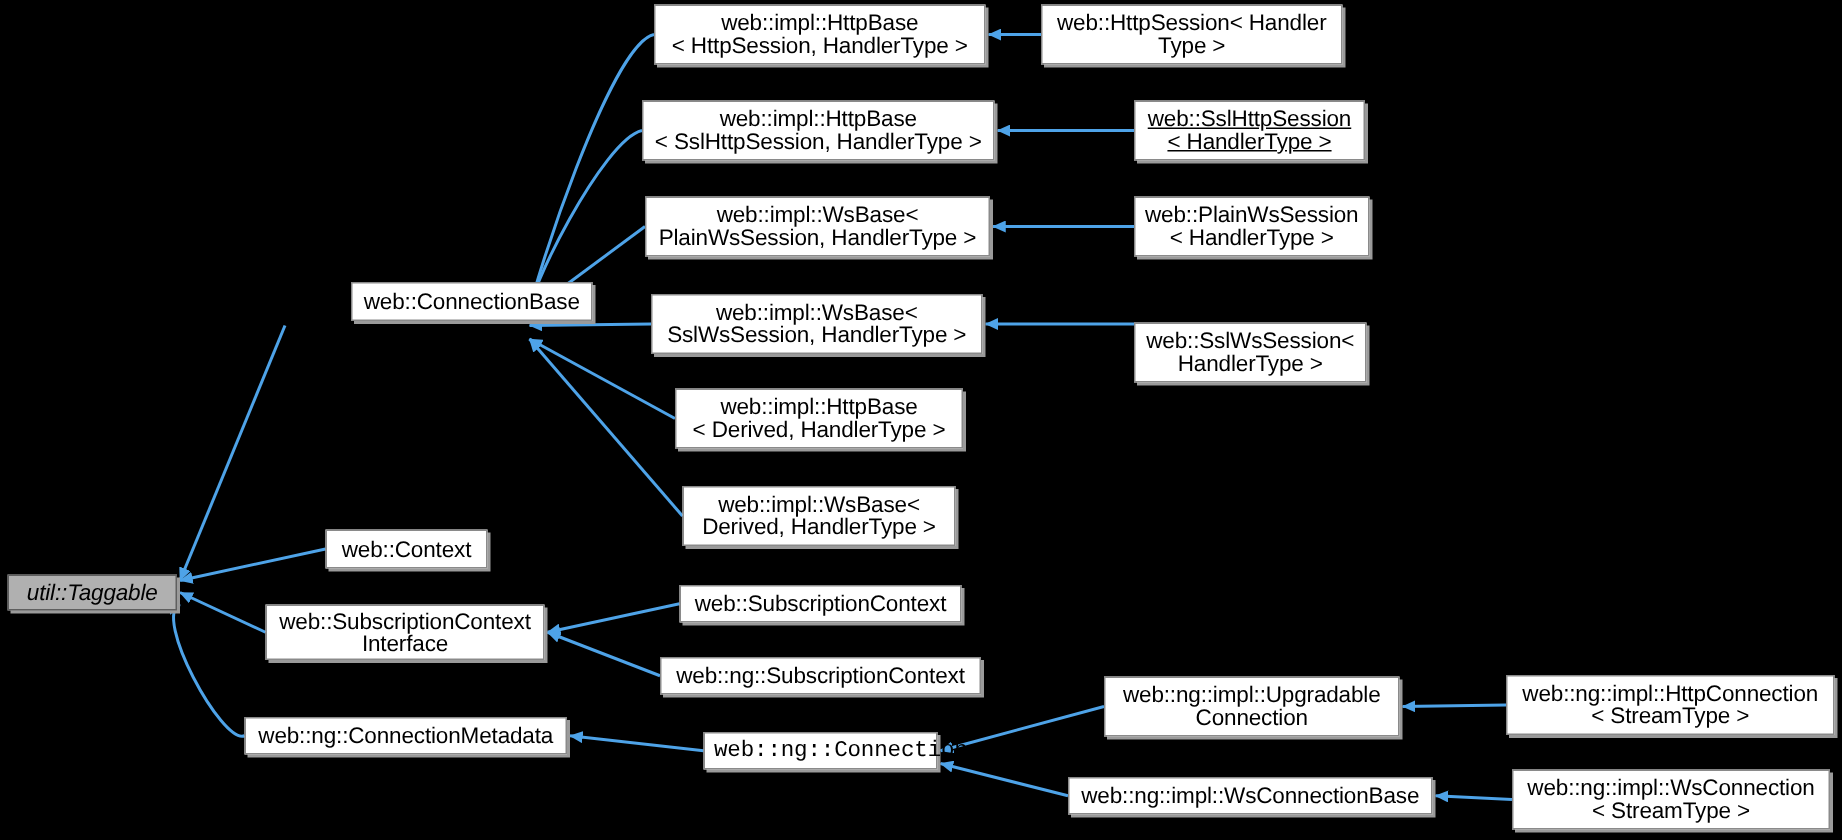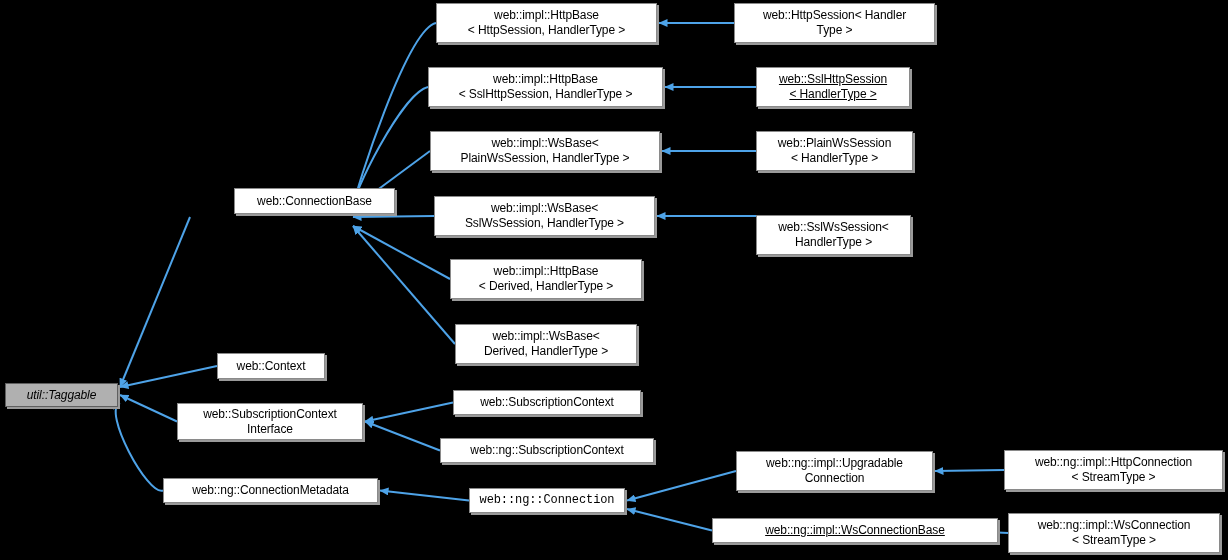--- a/index.html
+++ b/index.html
@@ -28,21 +28,21 @@
     position: absolute;
     box-sizing: border-box;
     background: #ffffff;
     border: 1px solid #8a8a8a;
     box-shadow: 2px 2px 0 0 #9a9a9a;
     display: flex;
     align-items: center;
     justify-content: center;
     text-align: center;
     color: #000000;
-    font-size: 12px;
+    font-size: 15px;
     line-height: 15px;
     letter-spacing: -0.1px;
     white-space: pre-line;
     padding: 0 6px;
   }
   .node.highlight {
     background: #b0b0b0;
     border: 1px solid #5f5f5f;
   }
   .node .label {
@@ -83,21 +83,21 @@
         <path d="M 736 471 L 627 500.5" fill="none" stroke="#4ea3e8" stroke-width="2" marker-end="url(#arrowhead)"></path>
         <path d="M 712 530.5 L 627 509" fill="none" stroke="#4ea3e8" stroke-width="2" marker-end="url(#arrowhead)"></path>
         <path d="M 1004 470 L 935 471" fill="none" stroke="#4ea3e8" stroke-width="2" marker-end="url(#arrowhead)"></path>
         <path d="M 1008 533 L 957 530.5" fill="none" stroke="#4ea3e8" stroke-width="2" marker-end="url(#arrowhead)"></path>
       </g>
   </svg>
 
   <div id="nodes-group">
       <div class="node" style="left: 436px; top: 3px; width: 221px; height: 40px;"><span class="label">web::impl::HttpBase
 &lt; HttpSession, HandlerType &gt;</span></div>
-      <div class="node" style="left: 734px; top: 3px; width: 201px; height: 40px;"><span class="label">web::HttpSession&lt; Handler
+      <div class="node" style="left: 694px; top: 3px; width: 201px; height: 40px;"><span class="label">web::HttpSession&lt; Handler
 Type &gt;</span></div>
       <div class="node" style="left: 428px; top: 67px; width: 235px; height: 40px;"><span class="label">web::impl::HttpBase
 &lt; SslHttpSession, HandlerType &gt;</span></div>
       <div class="node" style="left: 756px; top: 67px; width: 154px; height: 40px; text-decoration: underline;"><span class="label">web::SslHttpSession
 &lt; HandlerType &gt;</span></div>
       <div class="node" style="left: 430px; top: 131px; width: 230px; height: 40px;"><span class="label">web::impl::WsBase&lt;
 PlainWsSession, HandlerType &gt;</span></div>
       <div class="node" style="left: 756px; top: 131px; width: 157px; height: 40px;"><span class="label">web::PlainWsSession
 &lt; HandlerType &gt;</span></div>
       <div class="node" style="left: 190px; top: 188px; width: 161px; height: 26px; margin-left: 44px;"><span class="label">web::ConnectionBase</span></div>
@@ -114,18 +114,18 @@
       <div class="node" style="left: 177px; top: 403px; width: 186px; height: 37px;"><span class="label">web::SubscriptionContext
 Interface</span></div>
       <div class="node" style="left: 453px; top: 390px; width: 188px; height: 25px;"><span class="label">web::SubscriptionContext</span></div>
       <div class="node" style="left: 440px; top: 438px; width: 214px; height: 25px;"><span class="label">web::ng::SubscriptionContext</span></div>
       <div class="node" style="left: 736px; top: 451px; width: 197px; height: 40px;"><span class="label">web::ng::impl::Upgradable
 Connection</span></div>
       <div class="node" style="left: 1004px; top: 450px; width: 219px; height: 40px;"><span class="label">web::ng::impl::HttpConnection
 &lt; StreamType &gt;</span></div>
       <div class="node" style="left: 163px; top: 478px; width: 215px; height: 25px;"><span class="label">web::ng::ConnectionMetadata</span></div>
       <div class="node" style="left: 469px; top: 488px; width: 156px; height: 25px; font-family: Liberation Mono, monospace;"><span class="label">web::ng::Connection</span></div>
-      <div class="node" style="left: 712px; top: 518px; width: 286px; height: 25px; text-decoration: underline;"><span class="label">web::ng::impl::WsConnectionBase</span></div>
+      <div class="node" style="left: 712px; top: 518px; width: 243px; height: 25px;"><span class="label">web::ng::impl::WsConnectionBase</span></div>
       <div class="node" style="left: 1008px; top: 513px; width: 212px; height: 40px;"><span class="label">web::ng::impl::WsConnection
 &lt; StreamType &gt;</span></div>
     </div>
 
 </div>
 
 </body></html>

